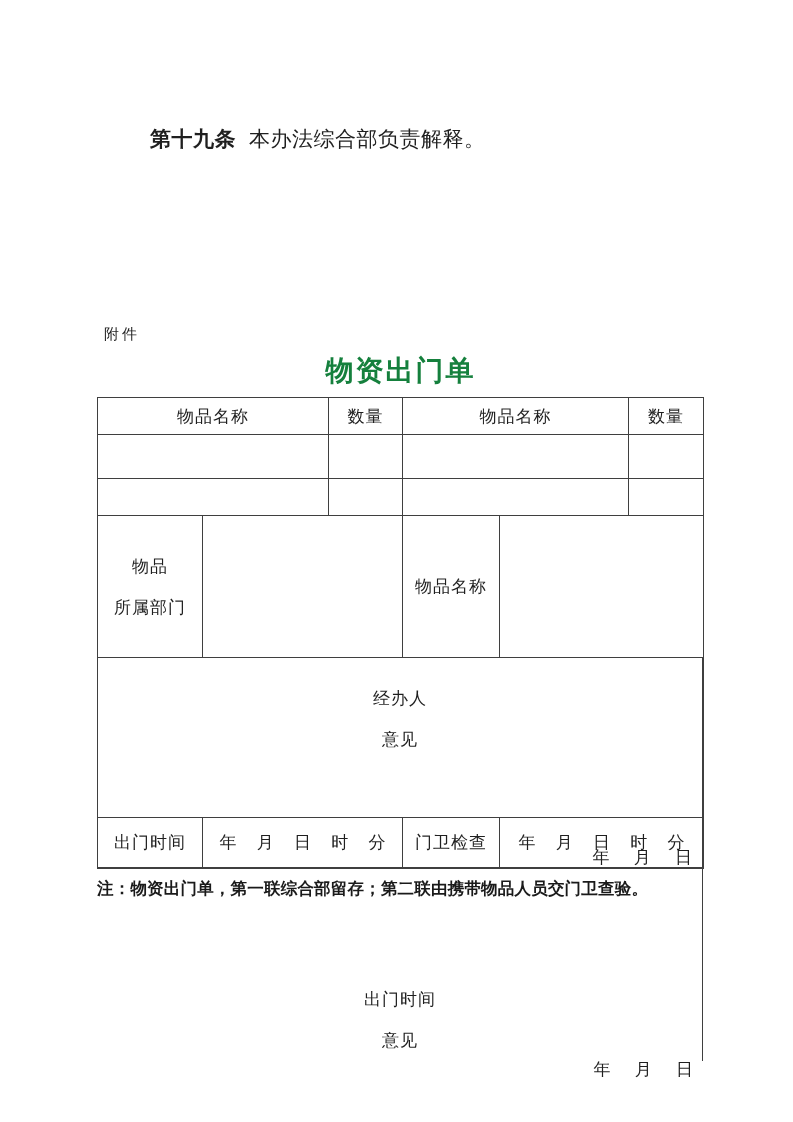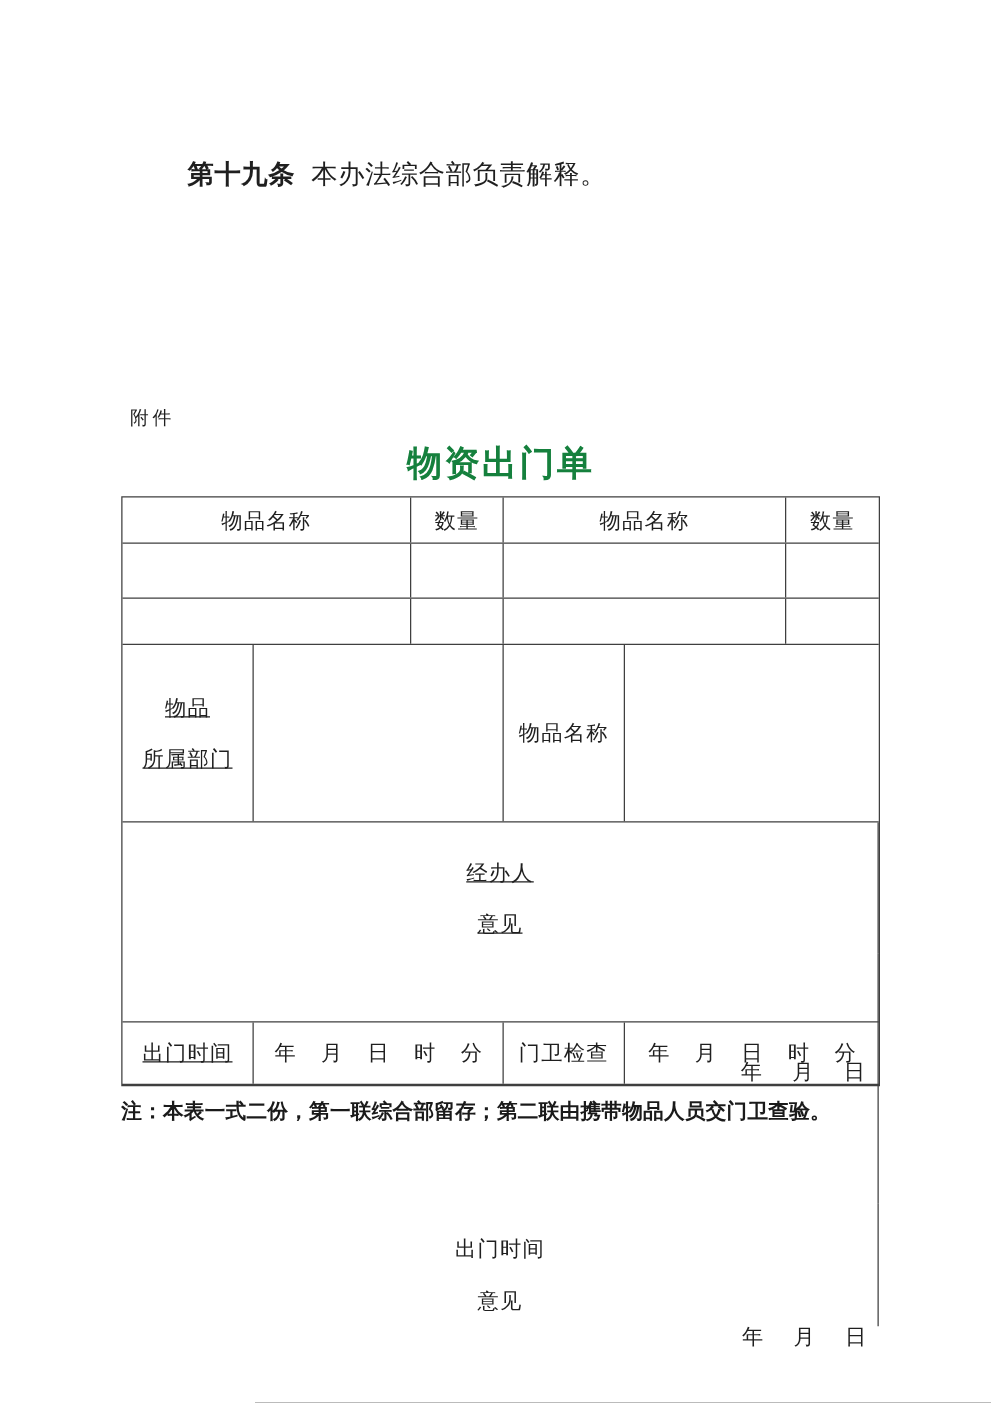--- a/index.html
+++ b/index.html
@@ -47,21 +47,21 @@
   .t-cell:last-child { border-right:none; flex:1 1 auto; }
   .h-row { height:37px; }
   .r1 { height:44px; }
   .r2 { height:37px; }
   .s2 { height:142px; }
   .s3 { height:160px;flex-direction:column; }
   .s4 { height:49px; }
   .cw1 { flex:0 0 231px; }
   .cw2 { flex:0 0 74px;  }
   .cw3 { flex:0 0 226px; }
-  .lw1 { flex:0 0 105px;text-decoration:underline; }
+  .lw1 { flex:0 0 105px; }
   .lw2 { flex:0 0 200px; }
   .lw3 { flex:0 0 97px;  }
   .label-2line { flex-direction:column; justify-content:center; line-height:41px; letter-spacing:1px; }
   .s3 .label-2line { padding-top:16px; }
   .hdr { letter-spacing:1px; }
   .date-cell {
     flex-direction:column;
     align-items:flex-end;
     padding:0 10px 10px 0;
   }
@@ -138,15 +138,15 @@
 
     <div class="t-row s4">
       <div class="t-cell lw1 hdr">出门时间</div>
       <div class="t-cell lw2 dt-line">年 月 日 时 分</div>
       <div class="t-cell lw3 hdr">门卫检查</div>
       <div class="t-cell dt-line">年 月 日 时 分</div>
     </div>
 
   </div>
 
-  <div class="note">注：本表一式二份，第一联综合部留存；第二联由携带物品人员交门卫查验。</div>
+  <div class="note">注：物资出门单，第一联综合部留存；第二联由携带物品人员交门卫查验。</div>
 
 </div>
 
 </body></html>

